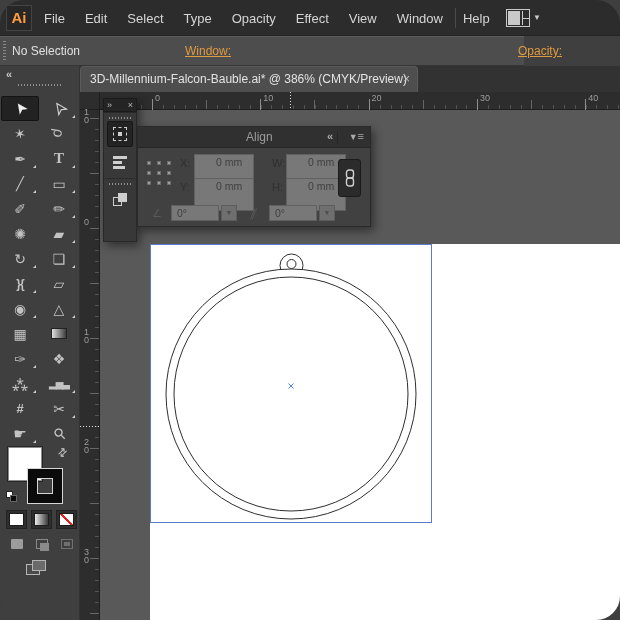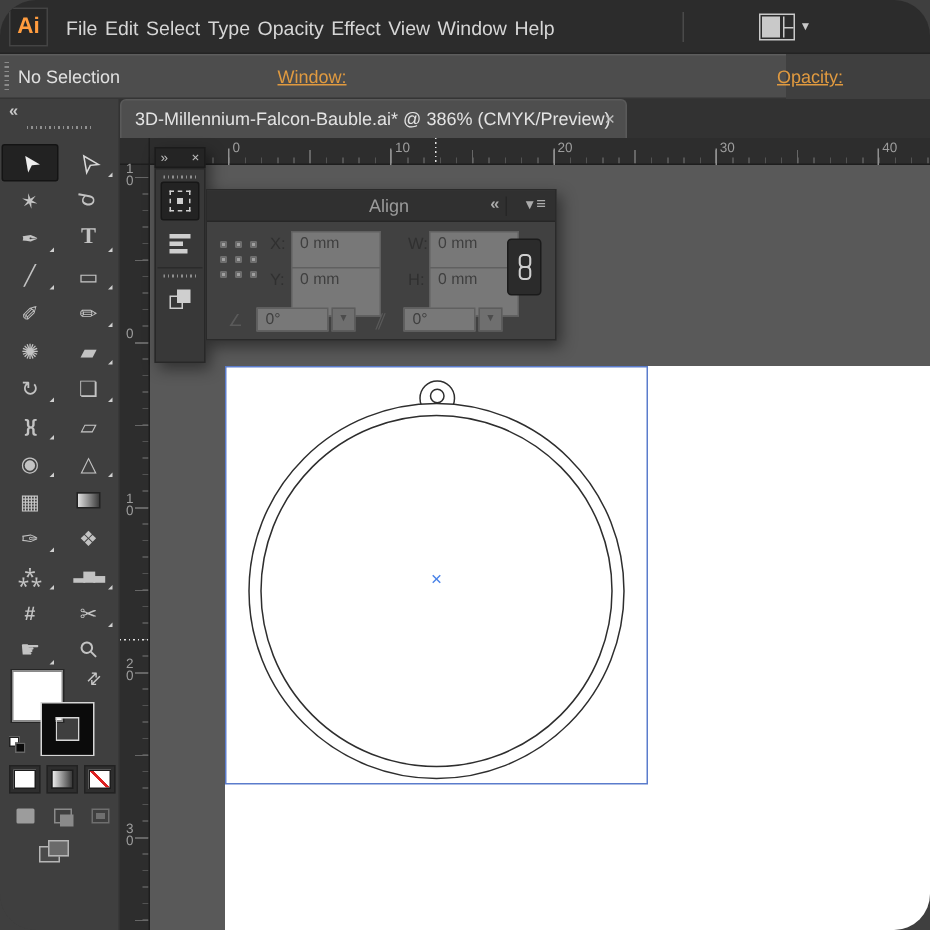--- a/index.html
+++ b/index.html
@@ -4,21 +4,21 @@
 <style>
   * { margin:0; padding:0; box-sizing:border-box; }
   html,body { width:620px; height:620px; overflow:hidden; }
   body { font-family:"Liberation Sans", sans-serif; background:#3f3f3f; }
   #app { position:absolute; left:0; top:0; width:620px; height:620px; background:#3f3f3f; overflow:hidden;border-radius:24px; }
 
   
   .menubar { position:absolute; left:0; top:0; width:620px; height:36px; background:#2c2c2c; border-bottom:1px solid #232323; }
   .ai-logo { position:absolute; left:6px; top:5px; width:26px; height:26px; background:#272727; border:1px solid #444;
              color:#ff9c3f; font-weight:bold; font-size:15px; text-align:center; line-height:24px; }
-  .menus { position:absolute; left:44px; top:0; height:36px; display:flex; gap:5px; align-items:center; }
+  .menus { position:absolute; left:44px; top:0; height:36px; display:flex; gap:20px; align-items:center; }
   .mi { color:#d6d6d6; font-size:13px; cursor:default; }
   .mb-divider { position:absolute; left:455px; top:8px; width:1px; height:20px; background:#4a4a4a; }
   .br-btn { position:absolute; left:466px; top:7px; width:24px; height:22px; border-radius:3px;
             background:linear-gradient(#9b9b9b,#6f6f6f); border:1px solid #3a3a3a;
             color:#1f1f1f; font-size:11px; font-weight:bold; text-align:center; line-height:20px;margin-top:44px; }
   .arrange { position:absolute; left:506px; top:9px; width:24px; height:18px; border:1px solid #c9c9c9; }
   .arrange .pane-l { position:absolute; left:1px; top:1px; width:12px; height:14px; background:#c9c9c9; }
   .arrange .pane-r { position:absolute; left:15px; top:1px; width:6px; height:14px; border-left:1px solid #c9c9c9; }
   .arrange .pane-split { position:absolute; left:15px; top:8px; width:7px; height:1px; background:#c9c9c9; }
   .arrange-caret { position:absolute; left:533px; top:13px; color:#c9c9c9; font-size:8px; }
@@ -159,21 +159,21 @@
   .tab-active .updn { font-size:9px; margin-right:2px; }
   .tab-align { position:absolute; left:108px; top:0; height:21px; line-height:20px; color:#9b9b9b; font-size:12px;text-align:center; }
   .tp-collapse { position:absolute; right:38px; top:0; height:21px; line-height:19px; color:#ababab; font-size:11px; font-weight:bold; letter-spacing:-1px; }
   .tp-menusep { position:absolute; right:32px; top:4px; width:1px; height:13px; background:#262626; }
   .tp-menu { position:absolute; right:6px; top:0; height:21px; line-height:19px; color:#ababab; font-size:9px; }
   .tpanel-body { position:absolute; left:0; top:21px; width:232px; height:79px; }
   .refgrid { position:absolute; left:9px; top:13px; display:grid; grid-template-columns:repeat(3,4px); grid-template-rows:repeat(3,4px); gap:6px; }
   .refgrid i { width:4px; height:4px; background:#9f9f9f; border:1px solid #6c6c6c; }
   .fld-label { position:absolute; font-size:11px; color:#303030; }
   .fld { position:absolute; width:60px; height:33px; background:#787878; border:1px solid #606060;
-         color:#3f3f3f; font-size:10.5px; line-height:15px; padding-left:5px; }
+         color:#3f3f3f; font-size:10.5px; line-height:15px; padding-left:21px; }
   .link-btn { position:absolute; left:200px; top:11px; width:23px; height:38px; background:#2b2b2b; border:1px solid #1b1b1b;
               border-radius:3px; display:flex; align-items:center; justify-content:center; }
   .fld-sm { position:absolute; width:48px; height:16px; background:#787878; border:1px solid #606060;
             color:#3f3f3f; font-size:10.5px; line-height:14px; padding-left:5px; }
   .dd-dis { position:absolute; width:16px; height:16px; background:#6f6f6f; border:1px solid #5c5c5c;
             color:#4c4c4c; font-size:7px; text-align:center; line-height:14px; }
   .ang-icon { position:absolute; font-size:11px; color:#5a5a5a; }
   .shear-icon { transform:skewX(-22deg); }
 </style>
 </head>

